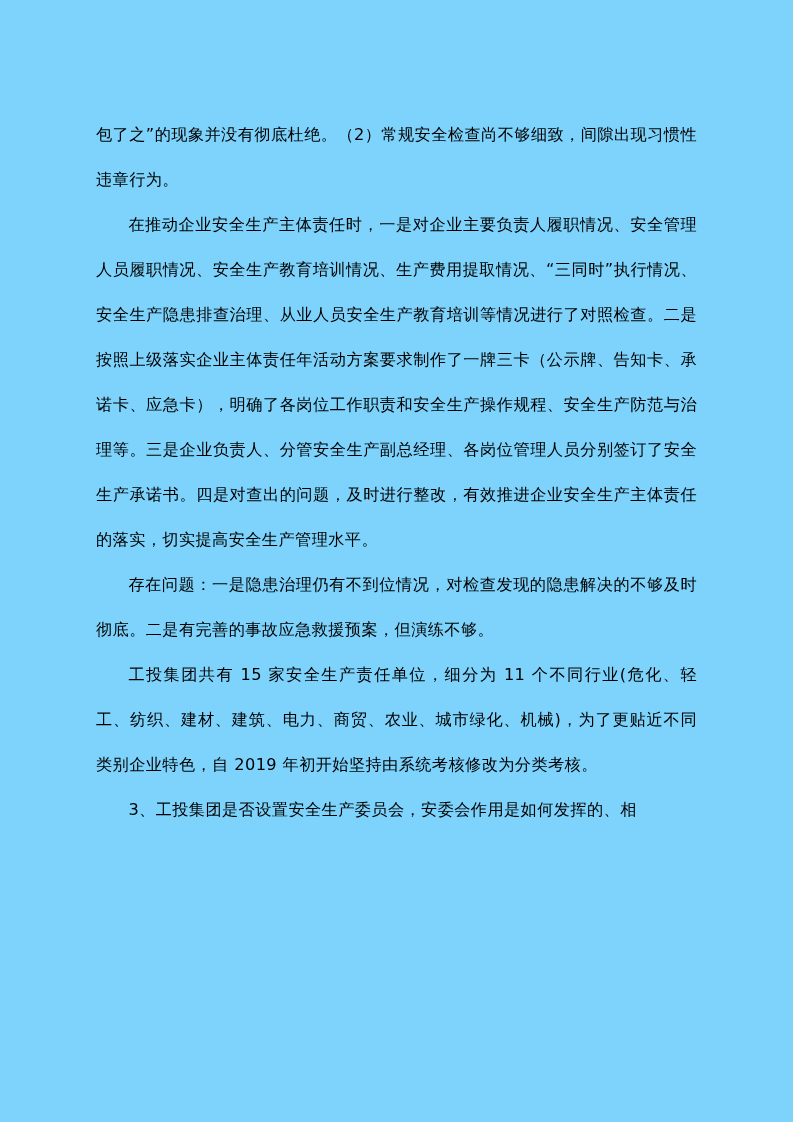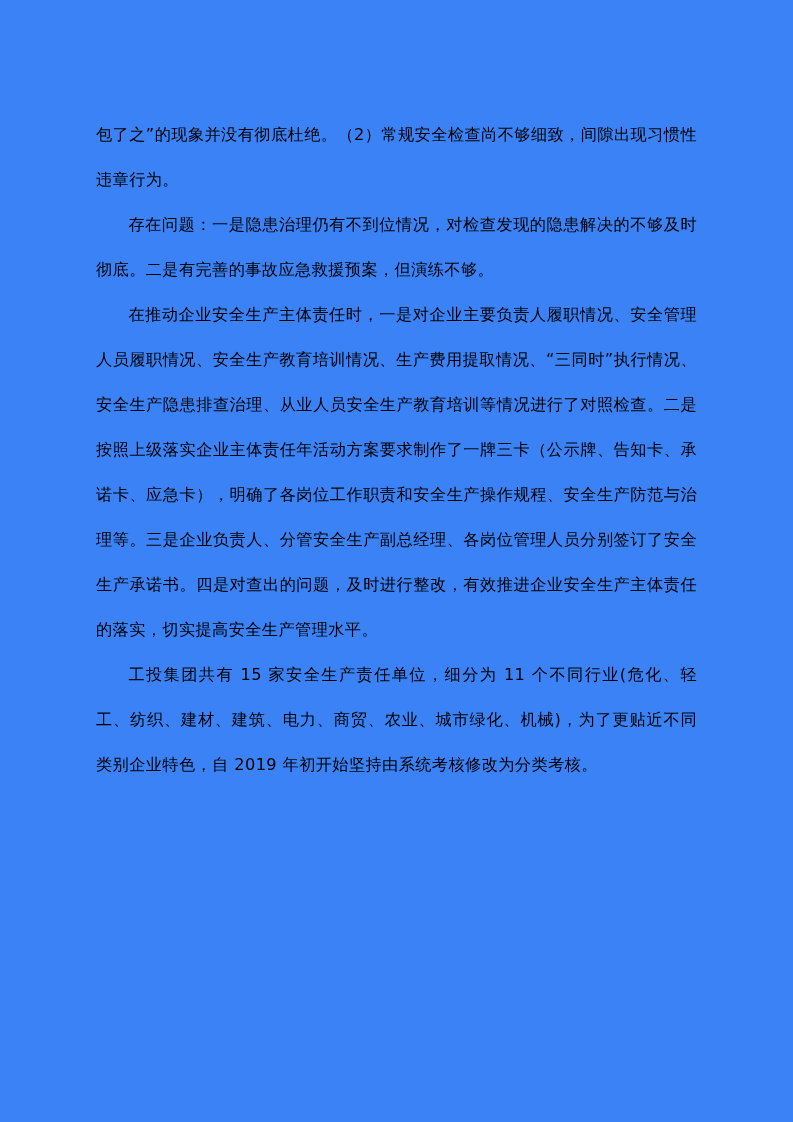--- a/index.html
+++ b/index.html
@@ -11,21 +11,21 @@
     width: 793px;
     height: 1122px;
     font-family: "DejaVu Sans", "Liberation Sans", sans-serif;
     color: #000000;
     overflow: hidden;
   }
   .page {
     position: relative;
     width: 793px;
     height: 1122px;
-    background: #3b82f6;
+    background: #7dd3fc;
     box-sizing: border-box;
     padding: 112px 96px 90px 96px;
   }
   .doc-body {
     font-size: 16.2px;
     line-height: 45px;
     text-align: justify;
     text-justify: inter-ideograph;
     letter-spacing: 0.4px;
   }
@@ -36,17 +36,18 @@
   .para.no-indent {
     text-indent: 0;
   }
 </style>
 </head>
 <body>
 
 <div class="page">
   <div class="doc-body">
     <p class="para no-indent">包了之”的现象并没有彻底杜绝。（2）常规安全检查尚不够细致，间隙出现习惯性违章行为。</p>
+    <p class="para">在推动企业安全生产主体责任时，一是对企业主要负责人履职情况、安全管理人员履职情况、安全生产教育培训情况、生产费用提取情况、“三同时”执行情况、安全生产隐患排查治理、从业人员安全生产教育培训等情况进行了对照检查。二是按照上级落实企业主体责任年活动方案要求制作了一牌三卡（公示牌、告知卡、承诺卡、应急卡），明确了各岗位工作职责和安全生产操作规程、安全生产防范与治理等。三是企业负责人、分管安全生产副总经理、各岗位管理人员分别签订了安全生产承诺书。四是对查出的问题，及时进行整改，有效推进企业安全生产主体责任的落实，切实提高安全生产管理水平。</p>
     <p class="para">存在问题：一是隐患治理仍有不到位情况，对检查发现的隐患解决的不够及时彻底。二是有完善的事故应急救援预案，但演练不够。</p>
-    <p class="para">在推动企业安全生产主体责任时，一是对企业主要负责人履职情况、安全管理人员履职情况、安全生产教育培训情况、生产费用提取情况、“三同时”执行情况、安全生产隐患排查治理、从业人员安全生产教育培训等情况进行了对照检查。二是按照上级落实企业主体责任年活动方案要求制作了一牌三卡（公示牌、告知卡、承诺卡、应急卡），明确了各岗位工作职责和安全生产操作规程、安全生产防范与治理等。三是企业负责人、分管安全生产副总经理、各岗位管理人员分别签订了安全生产承诺书。四是对查出的问题，及时进行整改，有效推进企业安全生产主体责任的落实，切实提高安全生产管理水平。</p>
     <p class="para">工投集团共有 15 家安全生产责任单位，细分为 11 个不同行业(危化、轻工、纺织、建材、建筑、电力、商贸、农业、城市绿化、机械)，为了更贴近不同类别企业特色，自 2019 年初开始坚持由系统考核修改为分类考核。</p>
+    <p class="para">3、工投集团是否设置安全生产委员会，安委会作用是如何发挥的、相</p>
   </div>
 </div>
 
 </body></html>

